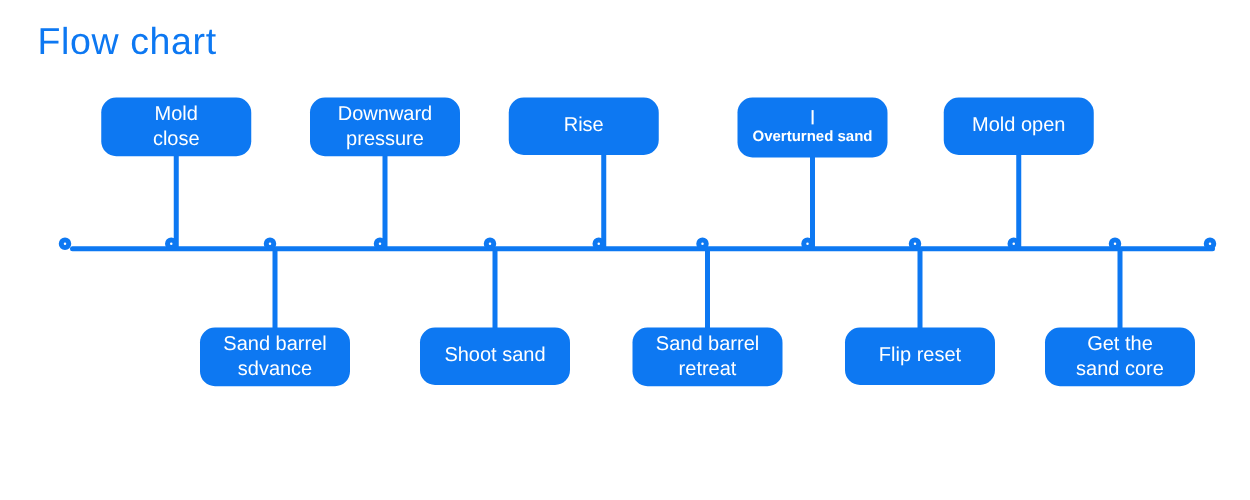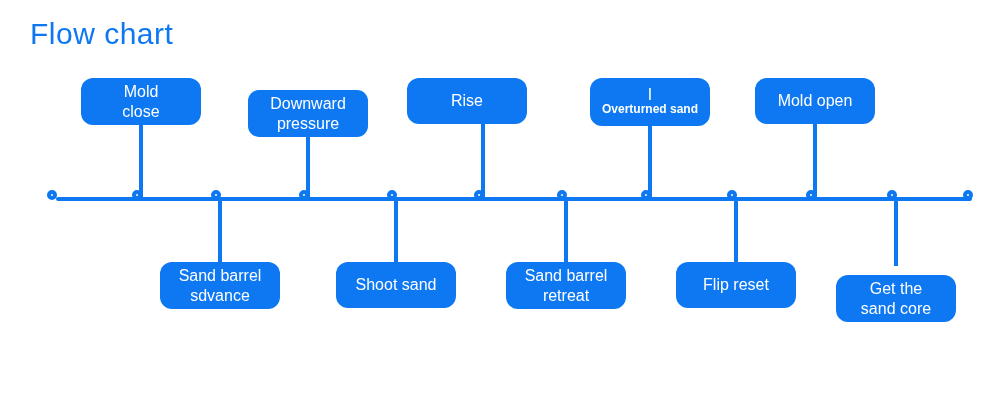--- a/index.html
+++ b/index.html
@@ -55,21 +55,21 @@
     <div class="step-box" style="left: 68px; top: 78px;">
       <span>Mold</span>
       <span>close</span>
     </div>
     <div class="connector" style="left: 205px; top: 199px; height: 67px;"></div>
     <div class="step-box" style="left: 147px; top: 262px;">
       <span>Sand barrel</span>
       <span>sdvance</span>
     </div>
     <div class="connector" style="left: 293px; top: 120px; height: 79px;"></div>
-    <div class="step-box" style="left: 235px; top: 90px; border-radius: 11px;">
+    <div class="step-box" style="left: 235px; top: 78px;">
       <span>Downward</span>
       <span>pressure</span>
     </div>
     <div class="connector" style="left: 381px; top: 199px; height: 67px;"></div>
     <div class="step-box" style="left: 323px; top: 262px;">
       <span>Shoot sand</span>
     </div>
     <div class="connector" style="left: 468px; top: 120px; height: 79px;"></div>
     <div class="step-box" style="left: 394px; top: 78px;">
       <span>Rise</span>
@@ -86,21 +86,21 @@
     </div>
     <div class="connector" style="left: 721px; top: 199px; height: 67px;"></div>
     <div class="step-box" style="left: 663px; top: 262px;">
       <span>Flip reset</span>
     </div>
     <div class="connector" style="left: 800px; top: 120px; height: 79px;"></div>
     <div class="step-box" style="left: 742px; top: 78px;">
       <span>Mold open</span>
     </div>
     <div class="connector" style="left: 881px; top: 199px; height: 67px;"></div>
-    <div class="step-box" style="left: 823px; top: 275px;">
+    <div class="step-box" style="left: 823px; top: 262px;">
       <span>Get the</span>
       <span>sand core</span>
     </div>
     <div class="node" style="left: 34px; top: 190px;"></div>
     <div class="node" style="left: 119px; top: 190px;"></div>
     <div class="node" style="left: 198px; top: 190px;"></div>
     <div class="node" style="left: 286px; top: 190px;"></div>
     <div class="node" style="left: 374px; top: 190px;"></div>
     <div class="node" style="left: 461px; top: 190px;"></div>
     <div class="node" style="left: 544px; top: 190px;"></div>

